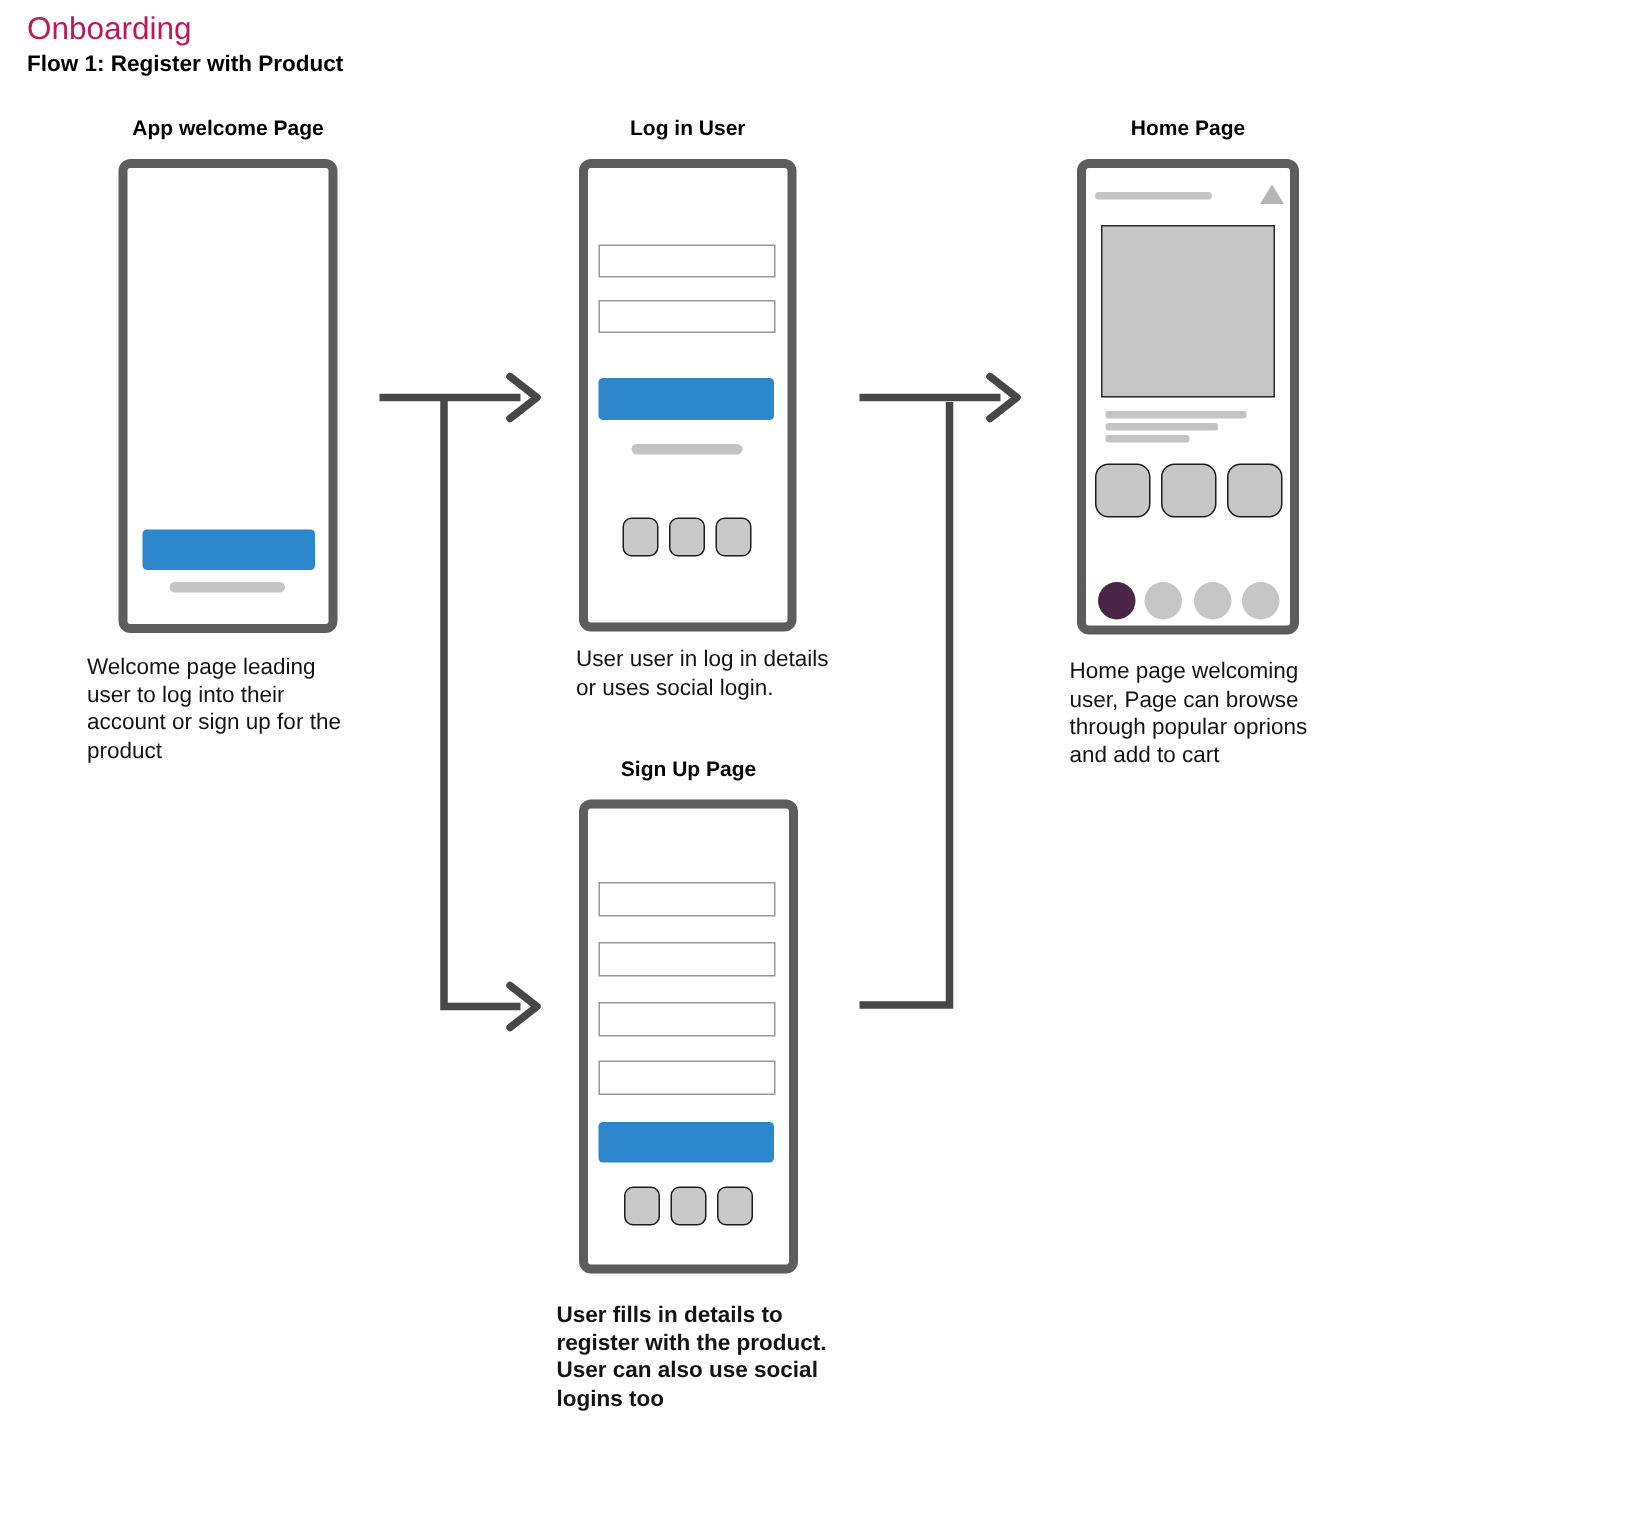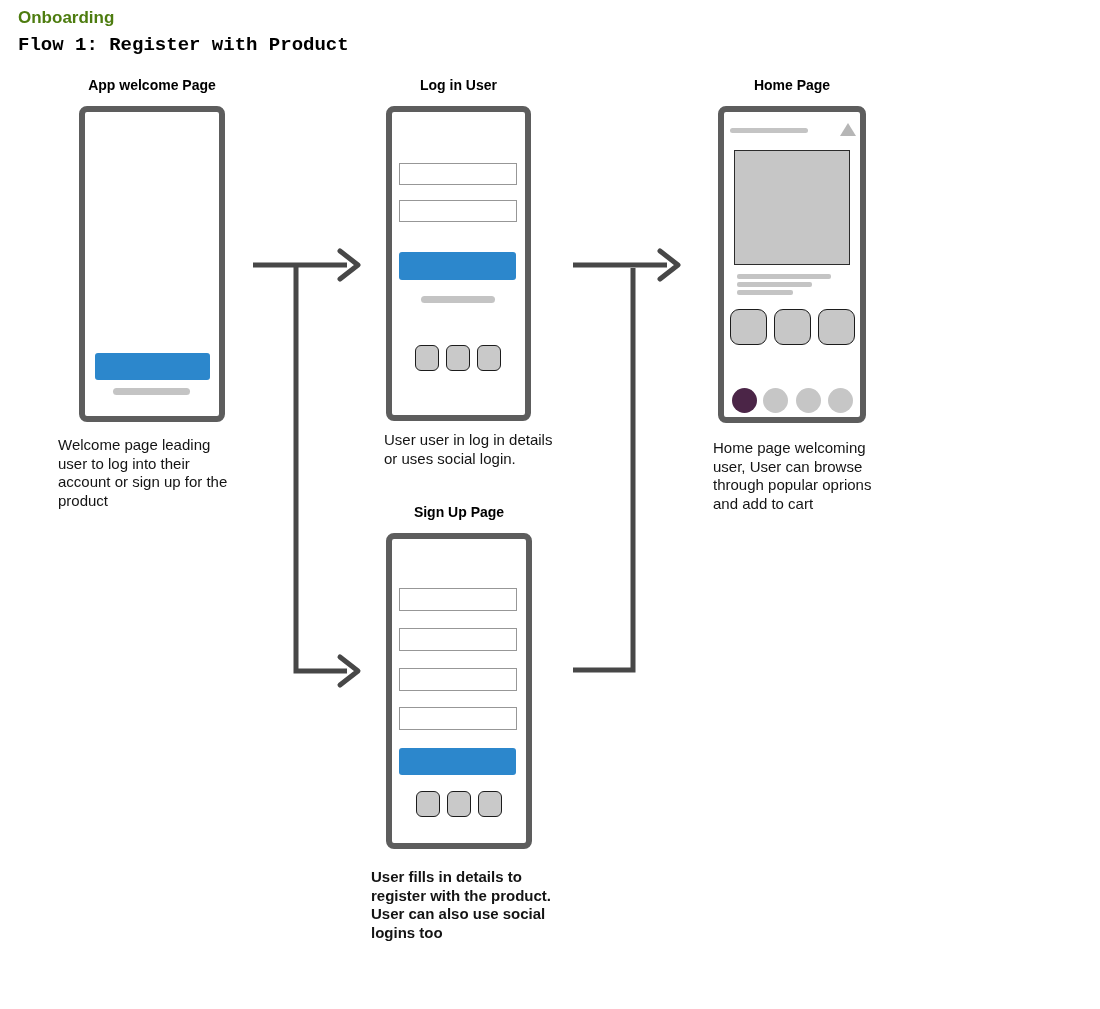--- a/index.html
+++ b/index.html
@@ -10,22 +10,22 @@
     --c-placeholder-gray:#c7c7c7;
     --c-line-gray:#c4c4c4;
     --c-text:#111111;
   }
   *{margin:0;padding:0;box-sizing:border-box;}
   html,body{background:#ffffff;}
   body{font-family:"Liberation Sans","DejaVu Sans",sans-serif;color:var(--c-text);}
   .canvas{position:relative;width:1100px;height:1009px;background:#ffffff;overflow:hidden;}
 
   .abs{position:absolute;}
-  .doc-title{left:18px;top:8px;font-size:17px;font-weight:700;color:#4d7c0f;}
-  .doc-subtitle{left:18px;top:34px;font-size:19px;font-weight:700;color:#000;font-family:Liberation Mono, monospace;}
+  .doc-title{left:18px;top:8px;font-size:21px;font-weight:400;color:#be185d;}
+  .doc-subtitle{left:18px;top:34px;font-size:15px;font-weight:700;color:#000;}
 
   .screen-title{font-size:14px;font-weight:700;text-align:center;color:#000;}
   .screen-caption{font-size:15px;line-height:18.5px;color:#141414;white-space:pre-line;}
 
   .phone{position:absolute;background:#ffffff;border:6px solid var(--c-frame-gray);border-radius:8px;}
   .phone-inner{position:relative;width:100%;height:100%;}
 
   .btn-primary{position:absolute;background:var(--c-accent-blue);border-radius:3px;}
   .gray-line{position:absolute;background:var(--c-line-gray);border-radius:3.5px;}
   .input-ph{position:absolute;background:#ffffff;border:1.5px solid #979797;}
@@ -120,21 +120,21 @@
       <div class="card-sq" style="left:6px;top:197px;"></div>
       <div class="card-sq" style="left:50px;top:197px;"></div>
       <div class="card-sq" style="left:94px;top:197px;"></div>
       <div class="dot active" style="left:8px;top:276px;"></div>
       <div class="dot" style="left:39px;top:276px;"></div>
       <div class="dot" style="left:72px;top:276px;"></div>
       <div class="dot" style="left:104px;top:276px;"></div>
     </div>
   </div>
   <div class="abs screen-caption" id="c-home">Home page welcoming
-user, User can browse
+user, Page can browse
 through popular oprions
 and add to cart</div>
 
   <div class="abs screen-title" id="t-signup">Sign Up Page</div>
   <div class="phone" id="p-signup">
     <div class="phone-inner">
       <div class="input-ph" style="left:7px;top:49px;width:118px;height:23px;"></div>
       <div class="input-ph" style="left:7px;top:89px;width:118px;height:23px;"></div>
       <div class="input-ph" style="left:7px;top:129px;width:118px;height:23px;"></div>
       <div class="input-ph" style="left:7px;top:168px;width:118px;height:23px;"></div>

